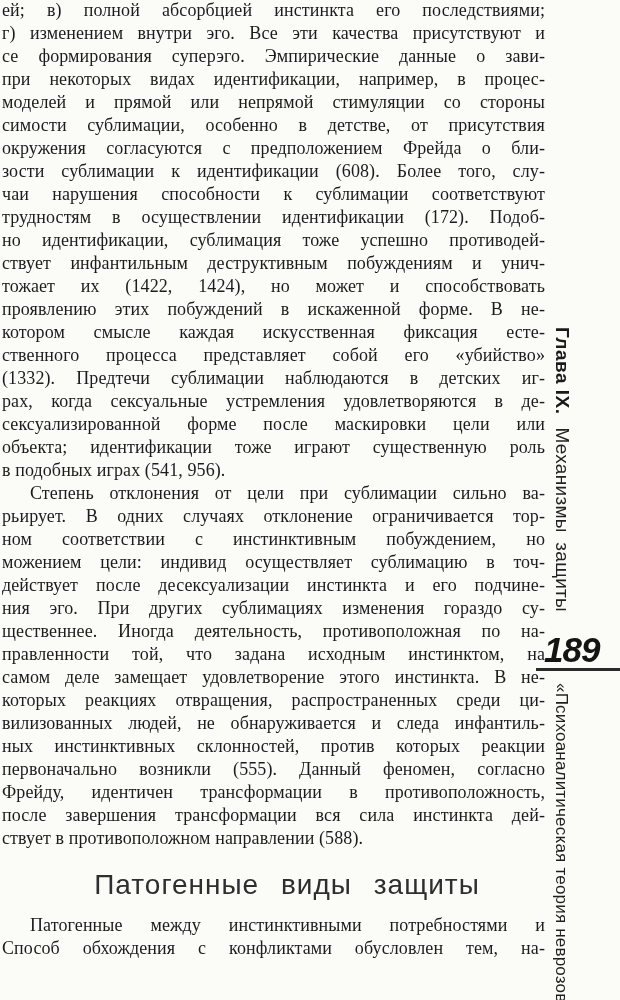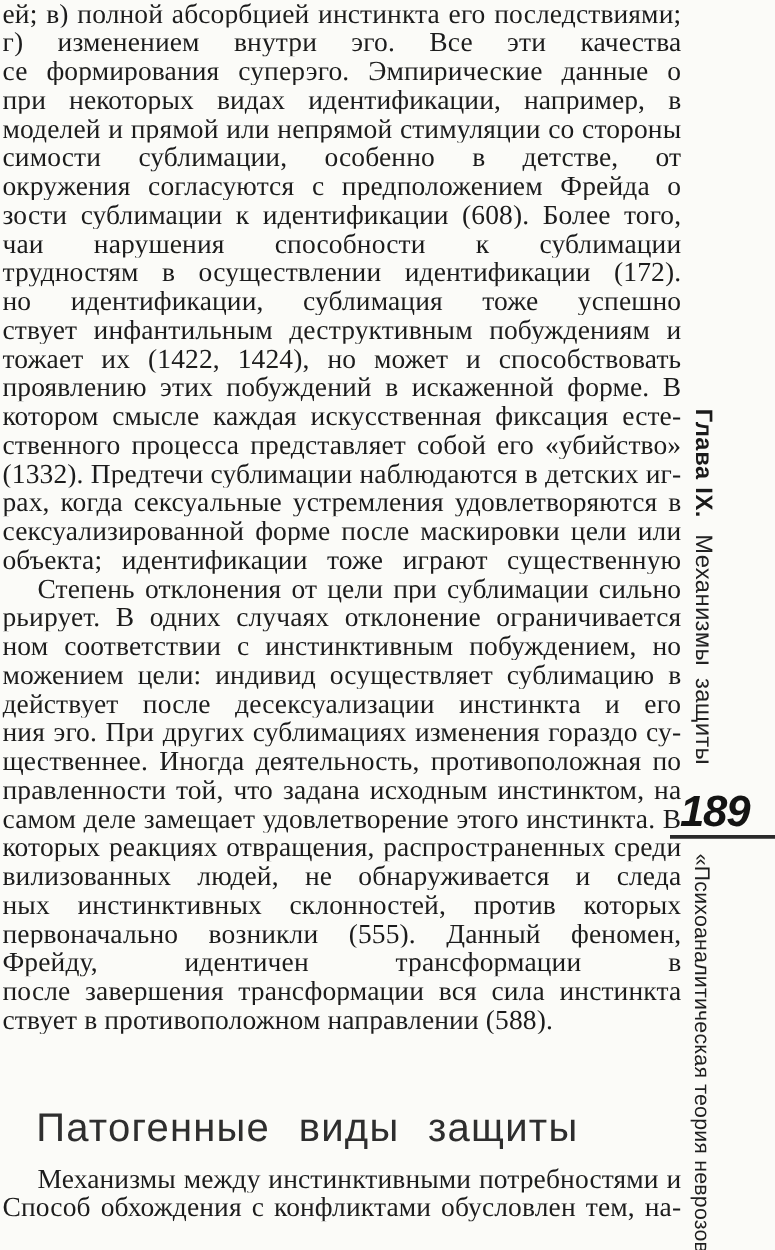--- a/index.html
+++ b/index.html
@@ -16,40 +16,41 @@
   
   .text-column {
     position: absolute;
     left: 2px; top: -1px;
     width: 543px;
   }
   .para { margin: 0; padding: 0; }
   .tline {
     height: 23px;
     line-height: 23px;
-    font-size: 22px;
+    font-size: 18px;
     letter-spacing: 0.1px;
     text-align: justify;
     text-align-last: justify;
     overflow: hidden;
     white-space: normal;
   }
   .tline.flush { text-align-last: left; }
   .tline.indent { text-indent: 28px; }
 
   .heading {
-    margin: 60px 0 14px 0;
+    margin: 20px 0 14px 0;
     padding-left: 27px;
     font-family: "Liberation Sans", "DejaVu Sans", sans-serif;
     font-weight: 400;
-    font-size: 32px;
+    font-size: 28px;
     line-height: 30px;
     letter-spacing: 1px;
     word-spacing: 13px;
     color: #2e2e2e;
+    text-align: center;
   }
 
   
   .margin-column { position: absolute; inset: 0; pointer-events: none; }
   .vert {
     position: absolute;
     transform-origin: 0 0;
     transform: rotate(90deg);
     white-space: nowrap;
     font-family: "Liberation Sans", "DejaVu Sans", sans-serif;
@@ -109,20 +110,21 @@
           <div class="tline">но идентификации, сублимация тоже успешно противодей-</div>
           <div class="tline">ствует инфантильным деструктивным побуждениям и унич-</div>
           <div class="tline">тожает их (1422, 1424), но может и способствовать</div>
           <div class="tline">проявлению этих побуждений в искаженной форме. В не-</div>
           <div class="tline">котором смысле каждая искусственная фиксация есте-</div>
           <div class="tline">ственного процесса представляет собой его «убийство»</div>
           <div class="tline">(1332). Предтечи сублимации наблюдаются в детских иг-</div>
           <div class="tline">рах, когда сексуальные устремления удовлетворяются в де-</div>
           <div class="tline">сексуализированной форме после маскировки цели или</div>
           <div class="tline">объекта; идентификации тоже играют существенную роль</div>
+          <div class="tline flush">в подобных играх (541, 956).</div>
         </div>
         <div class="para">
           <div class="tline indent">Степень отклонения от цели при сублимации сильно ва-</div>
           <div class="tline">рьирует. В одних случаях отклонение ограничивается тор-</div>
           <div class="tline">ном соответствии с инстинктивным побуждением, но</div>
           <div class="tline">можением цели: индивид осуществляет сублимацию в точ-</div>
           <div class="tline">действует после десексуализации инстинкта и его подчине-</div>
           <div class="tline">ния эго. При других сублимациях изменения гораздо су-</div>
           <div class="tline">щественнее. Иногда деятельность, противоположная по на-</div>
           <div class="tline">правленности той, что задана исходным инстинктом, на</div>
@@ -134,21 +136,21 @@
           <div class="tline">Фрейду, идентичен трансформации в противоположность,</div>
           <div class="tline">после завершения трансформации вся сила инстинкта дей-</div>
           <div class="tline flush">ствует в противоположном направлении (588).</div>
         </div>
       </section>
 
     <h2 class="heading">Патогенные виды защиты</h2>
 
     <section>
         <div class="para">
-          <div class="tline indent">Механизмы между инстинктивными потребностями и</div>
+          <div class="tline indent">Патогенные между инстинктивными потребностями и</div>
           <div class="tline">Способ обхождения с конфликтами обусловлен тем, на-</div>
         </div>
       </section>
   </main>
 
   <aside class="margin-column">
     <div class="vert chapter">
       <b>Глава IX.</b><span>Механизмы защиты</span>
     </div>
 

